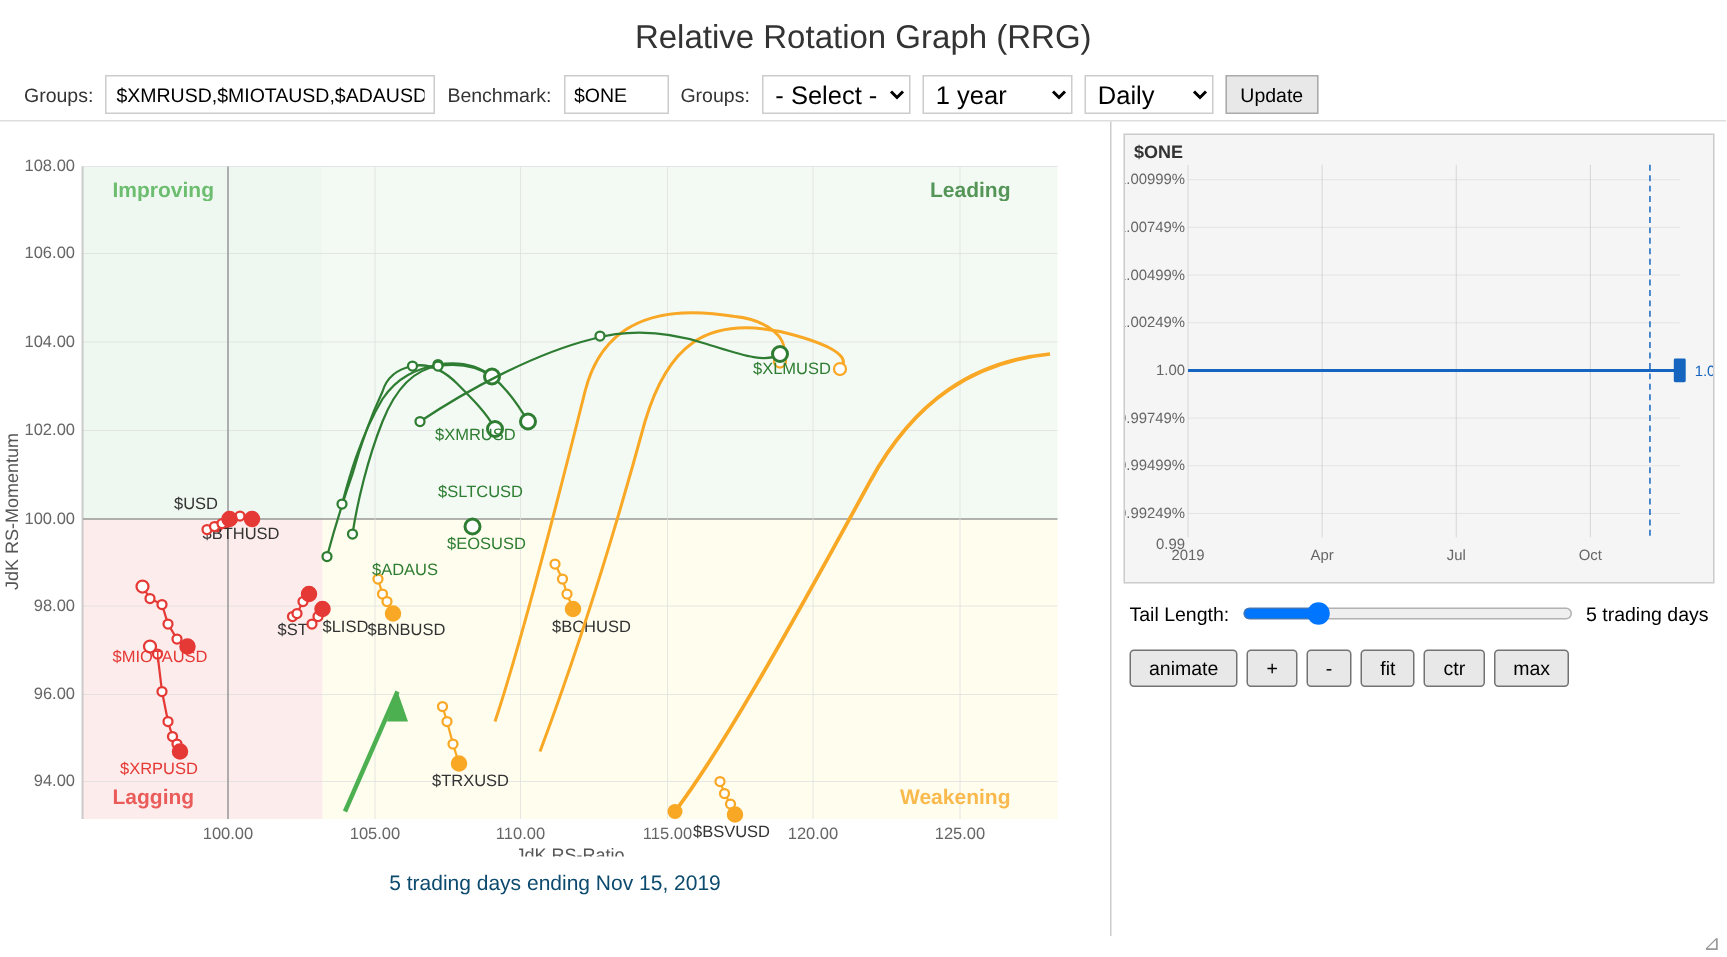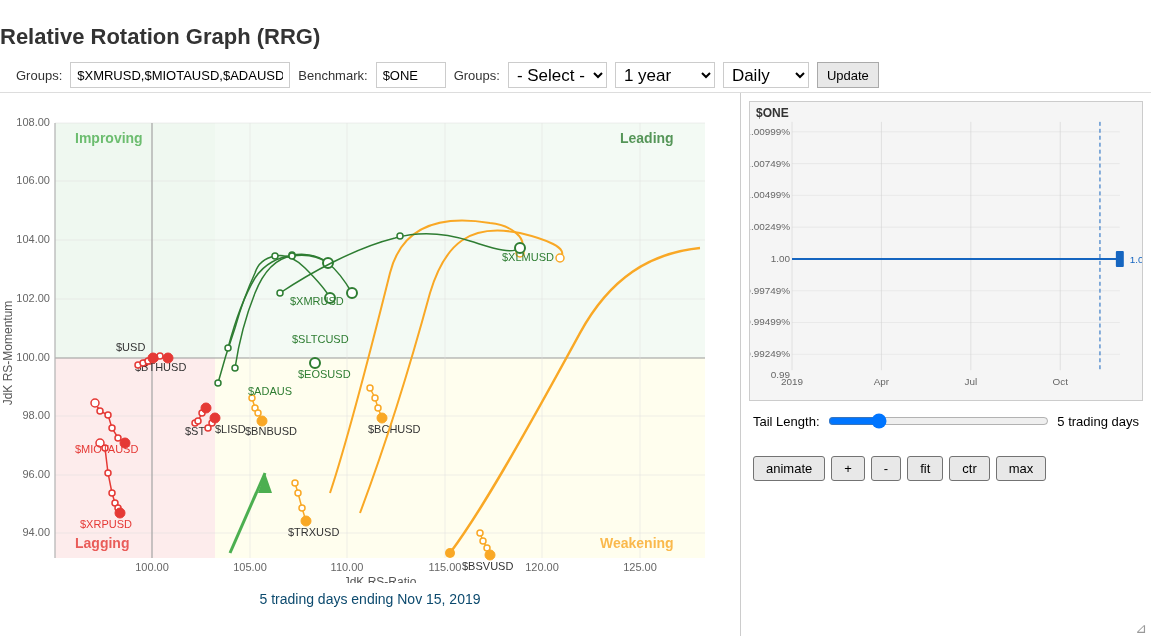--- a/index.html
+++ b/index.html
@@ -6,24 +6,25 @@
     body {
       font-family: Arial, sans-serif;
       background: #fff;
       width: 1151px;
       height: 638px;
       overflow: hidden;
       position: relative;
     }
 
     .page-title {
+      text-align: center;
       font-size: 22px;
-      font-weight: bold;
+      font-weight: normal;
       color: #333;
-      padding: 24px 0 8px;
+      padding: 12px 0 8px;
     }
 
     .toolbar {
       display: flex;
       align-items: center;
       gap: 8px;
       padding: 4px 16px;
       font-size: 13px;
       border-bottom: 1px solid #ddd;
       flex-wrap: wrap;
@@ -106,21 +107,21 @@
       font-size: 12px;
       color: #333;
       font-weight: bold;
     }
 
     .tail-length-row {
       display: flex;
       align-items: center;
       gap: 8px;
       font-size: 13px;
-      margin-bottom: 27px;
+      margin-bottom: 16px;
       padding: 0 4px;
     }
 
     .tail-length-row input[type="range"] {
       flex: 1;
     }
 
     .control-buttons {
       display: flex;
       gap: 6px;

